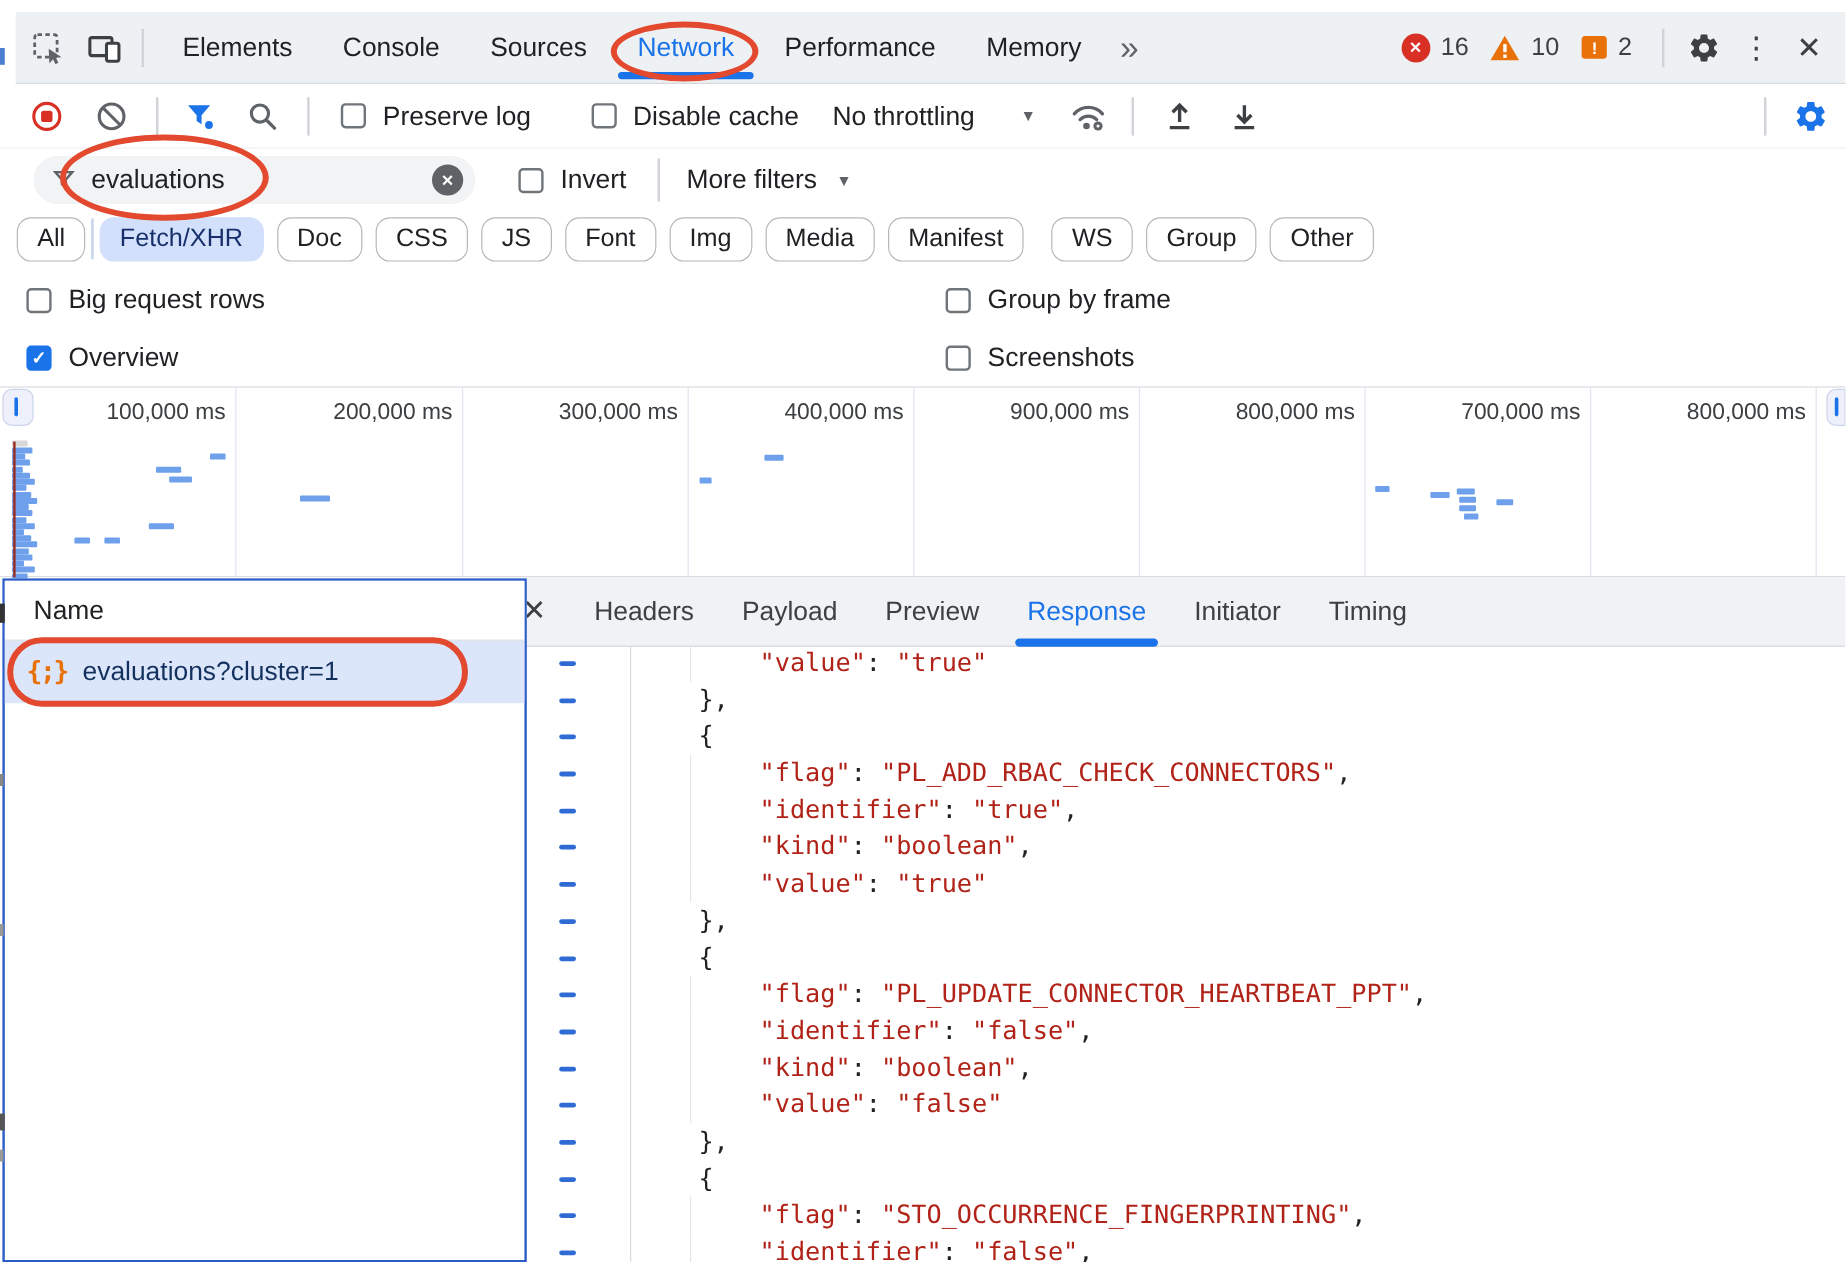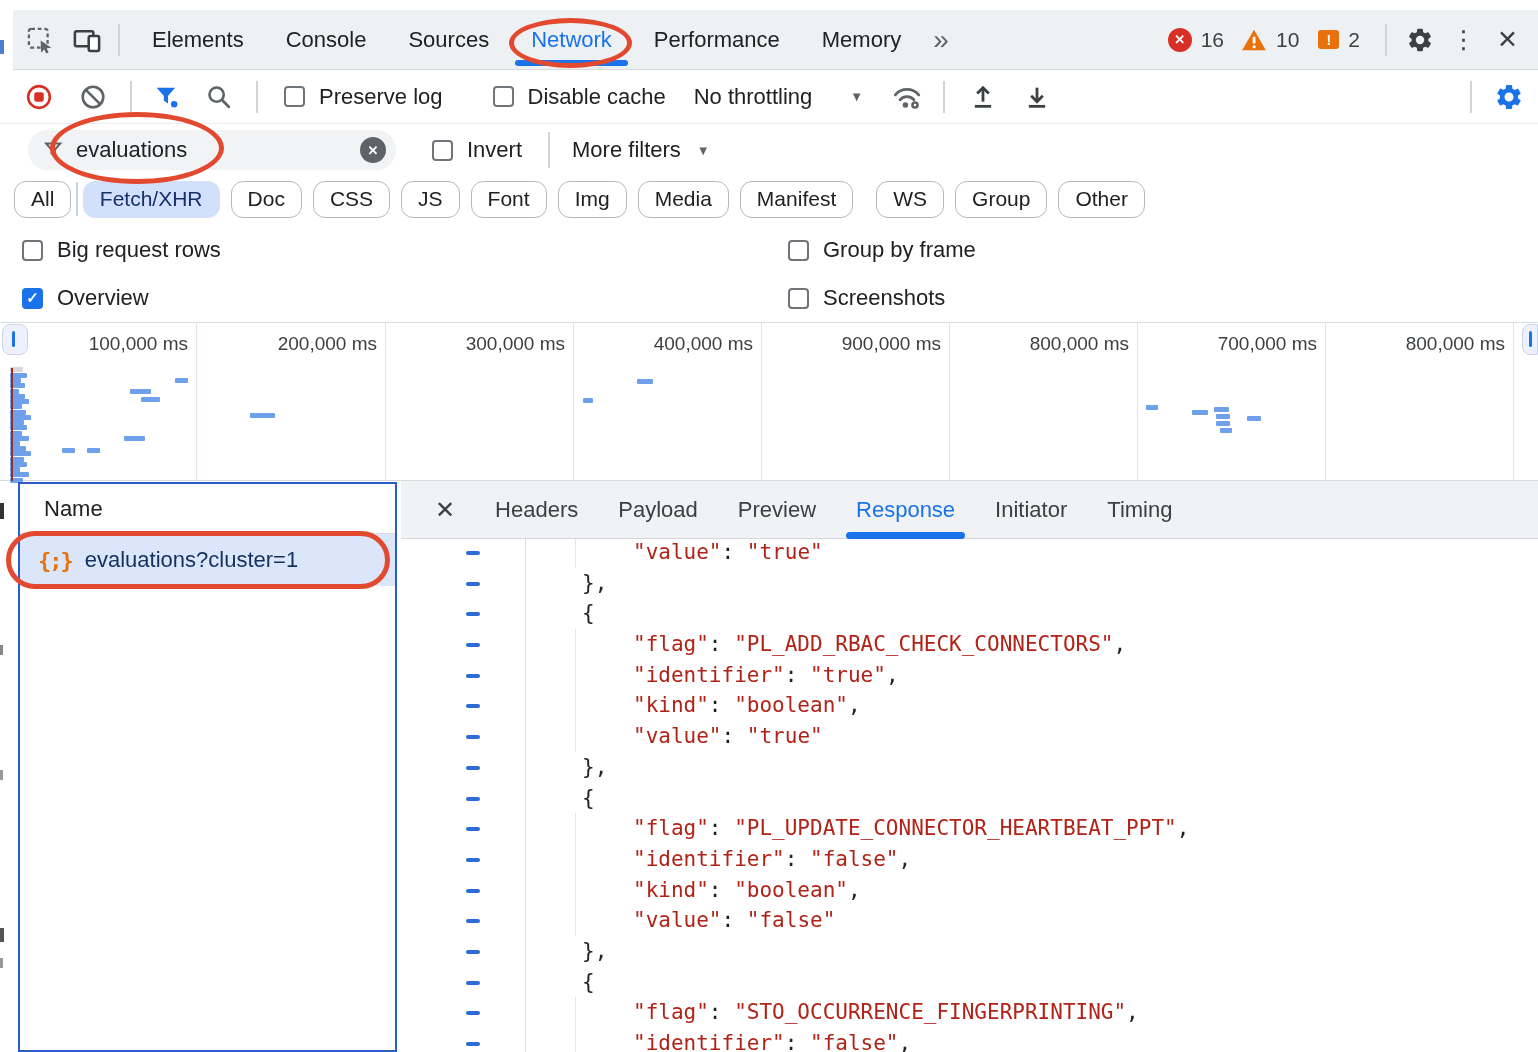--- a/index.html
+++ b/index.html
@@ -60,21 +60,21 @@
   #overview { position: absolute; left: 0; top: 322px; width: 1538px; height: 159px; background: #fff;
     border-top: 1px solid #dadce0; border-bottom: 1px solid #dadce0; }
   .gridline { position: absolute; top: 0; bottom: 0; width: 1px; background: #dfe5f1; }
   .tick { position: absolute; top: 10px; width: 190px; text-align: right; font-size: 19px; color: #3c4043; }
   .ov-bar { position: absolute; height: 4.5px; border-radius: 1px; }
   .ov-handle { position: absolute; top: 1px; height: 31px; background: #eef1fb; border: 1.5px solid #ccd4ea; border-radius: 8px; }
   .ov-handle .grip { position: absolute; top: 6px; width: 3px; height: 16px; background: #1a73e8; border-radius: 1.5px; }
   #ov-redline { position: absolute; left: 11px; top: 45px; width: 2px; height: 113px; background: #9a2c21; }
 
   
-  #name-panel { position: absolute; left: 18px; top: 482px; width: 379px; height: 570px; background: #fff;
+  #name-panel { position: absolute; left: 2px; top: 482px; width: 437px; height: 570px; background: #fff;
     border: 2.5px solid #2c5cc8; z-index: 10; }
   #name-header { height: 50px; line-height: 50px; padding-left: 24px; font-size: 22px; color: #202124;
     border-bottom: 1px solid #dadce0; background: #fff; }
   #req-row { height: 52px; background: #dbe6fb; display: flex; align-items: center; padding-left: 18px; gap: 13px; }
   #req-row .json-braces { font-family: "DejaVu Sans Mono", monospace; font-size: 22px; font-weight: bold;
     color: #e8710a; letter-spacing: -2px; }
   #req-row .req-label { font-size: 22px; color: #14315e; }
   #row-ring { position: absolute; left: 6px; top: 531px; width: 384px; height: 58px; border: 5.5px solid #e2492f;
     border-radius: 29px; z-index: 60; pointer-events: none; }
   .page-frag { position: absolute; background: #666; z-index: 12; }

